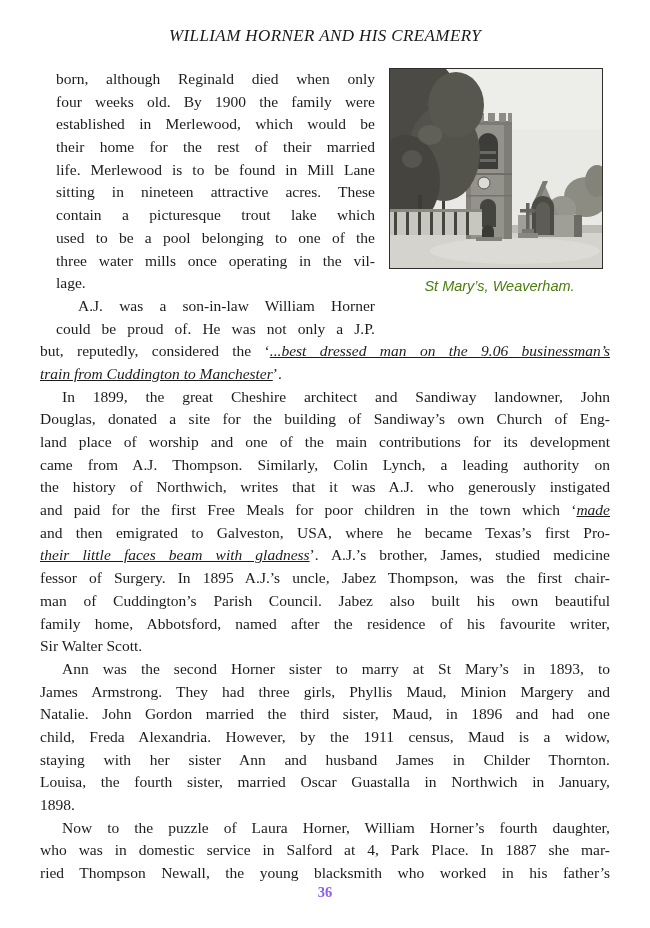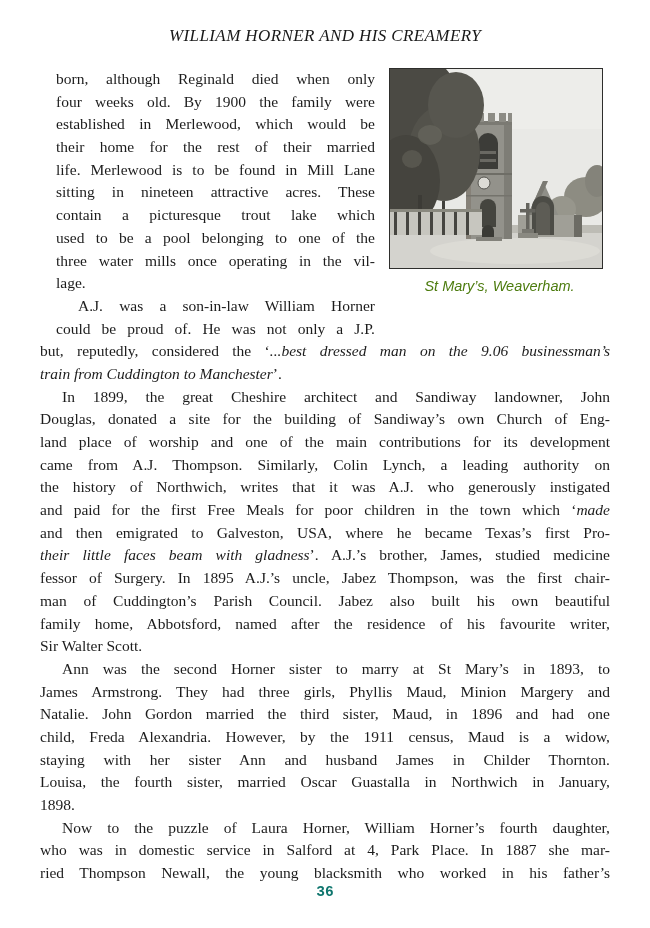--- a/index.html
+++ b/index.html
@@ -47,28 +47,27 @@
     line-height:22.7px;
     height:22.7px;
     white-space:nowrap;
     overflow:hidden;
     text-align:justify;
     text-align-last:justify;
     text-justify:inter-word;
   }
   .line.last{text-align-last:left;}
   .line.ind{text-indent:22px;}
-  .it{font-style:italic;}
+  .it{font-style:italic;text-decoration:underline;}
   .footer{
     position:absolute;top:884px;left:0;right:0;
     text-align:center;
     font-size:14.5px;
     font-weight:bold;
-    color:#0f766e;
-    font-family:Liberation Mono, monospace;
+    color:#8b5cf6;
   }
 </style>
 </head>
 <body>
 
 <div class="page">
 
   <div class="header">WILLIAM HORNER AND HIS CREAMERY</div>
 
   <div class="main">

